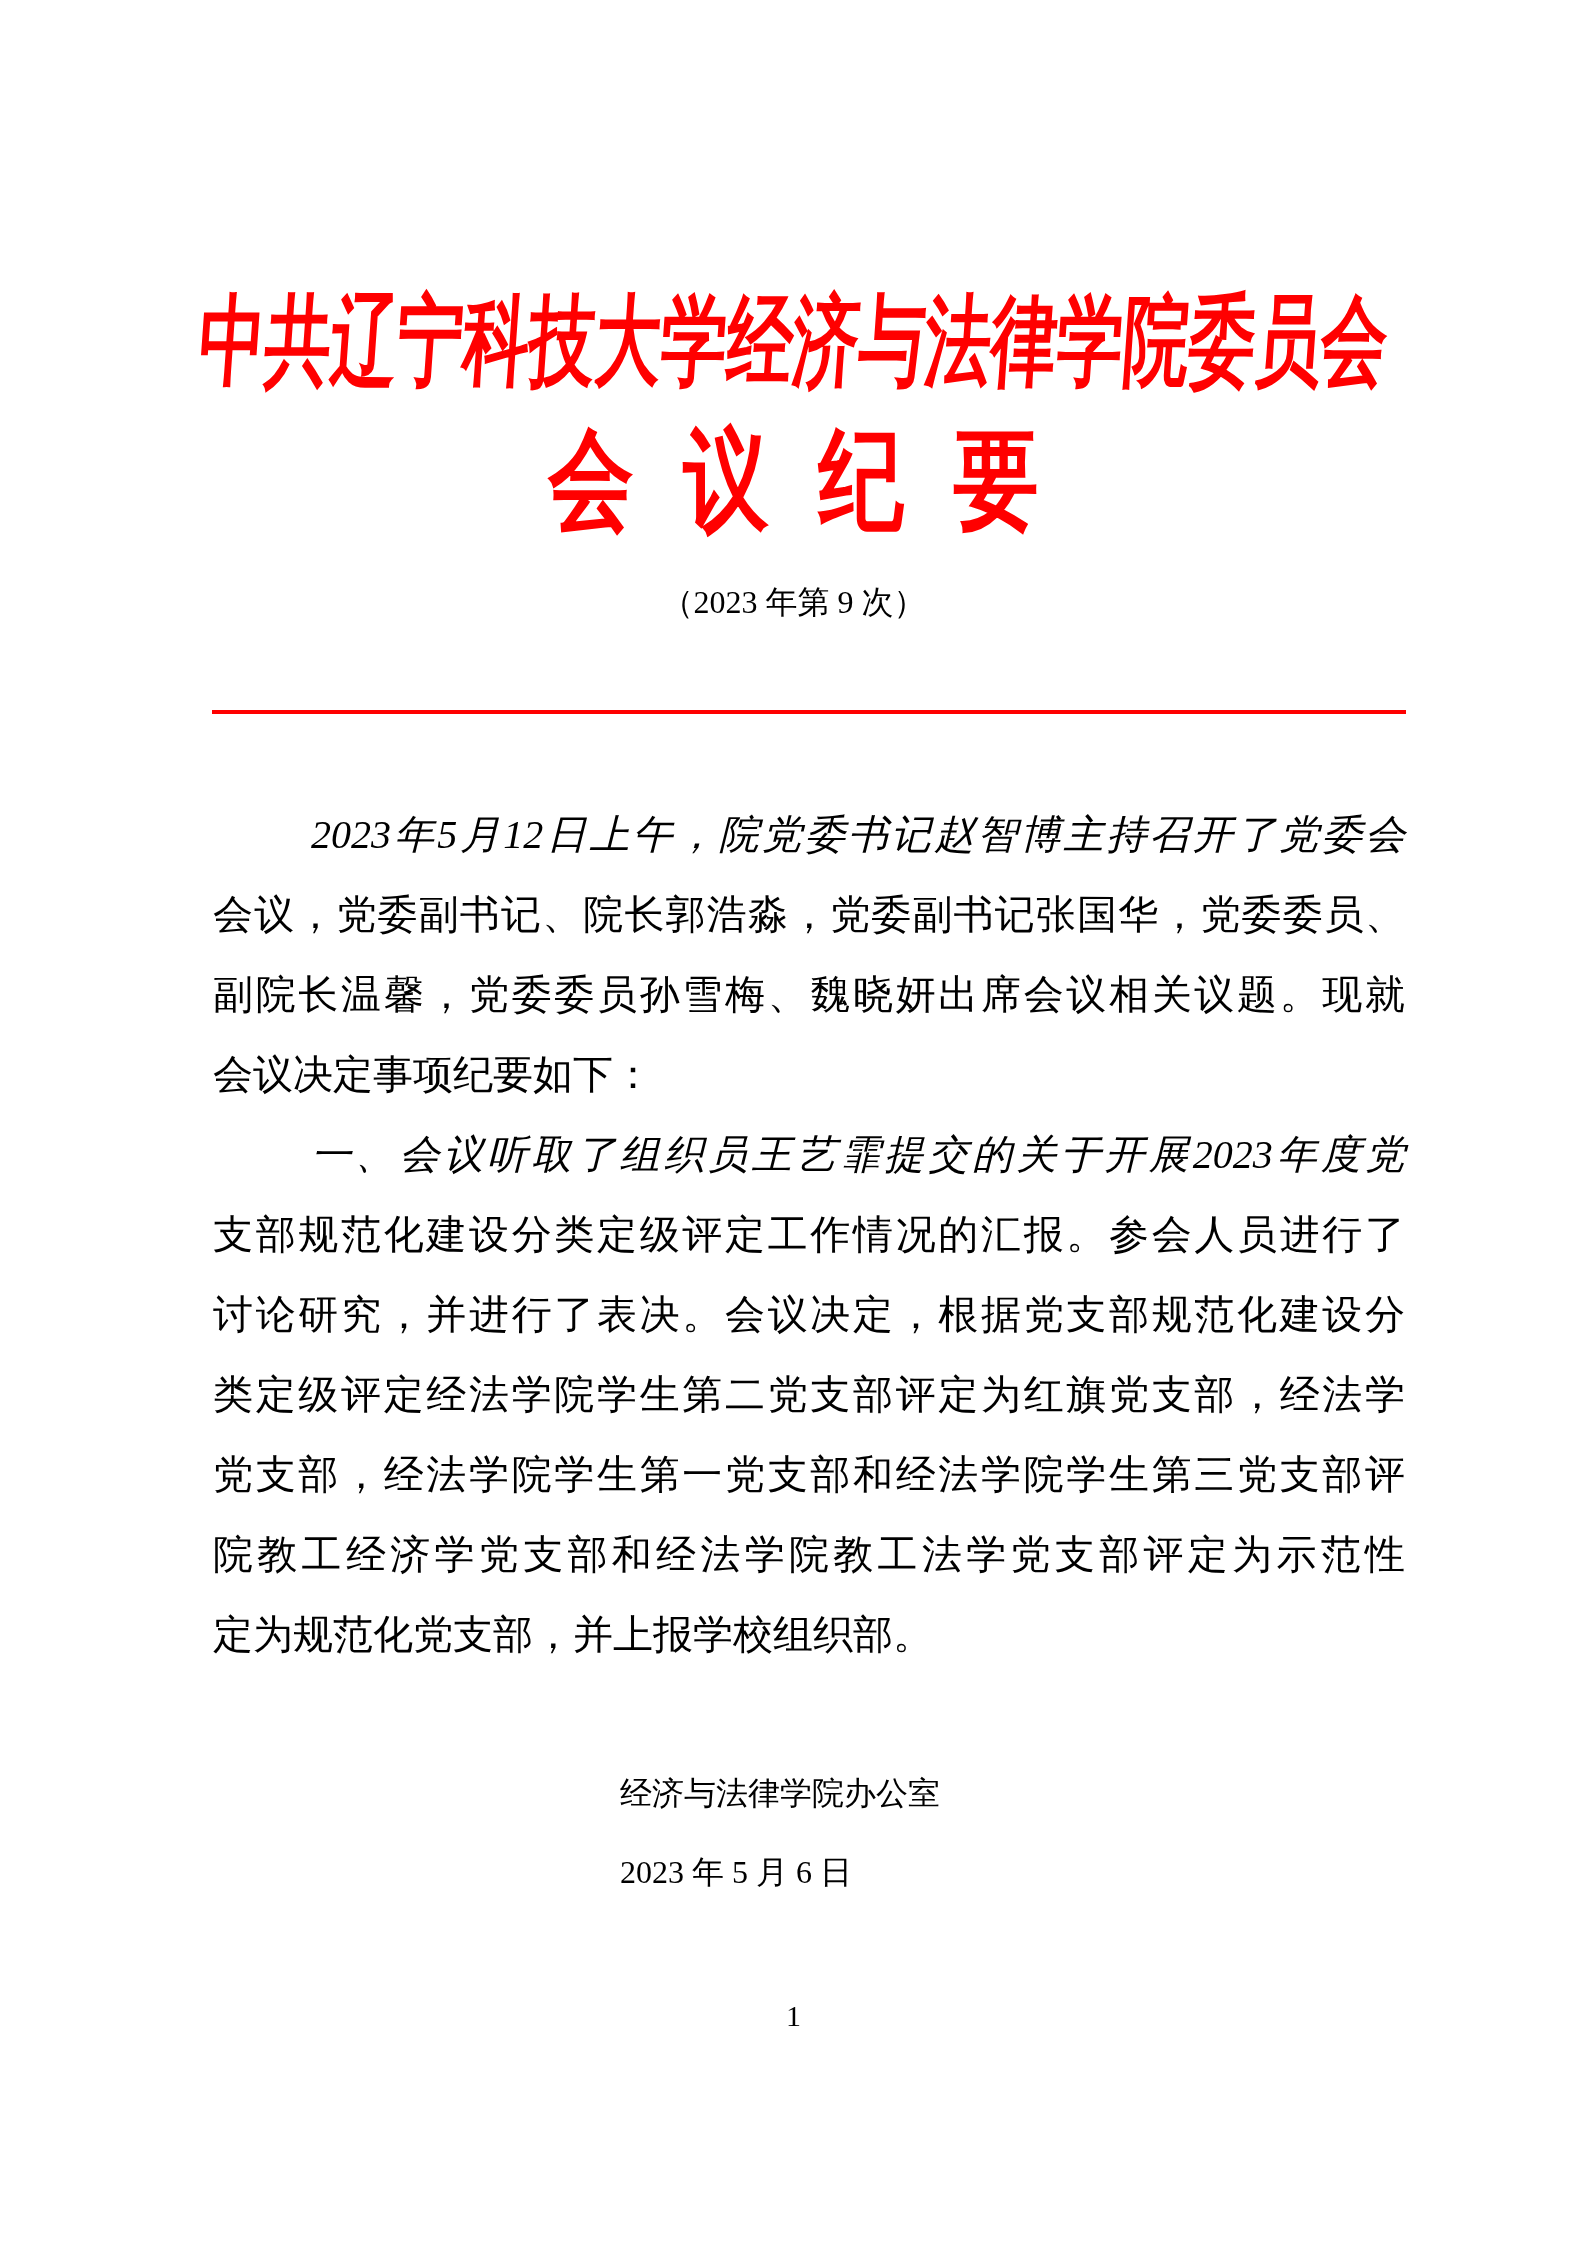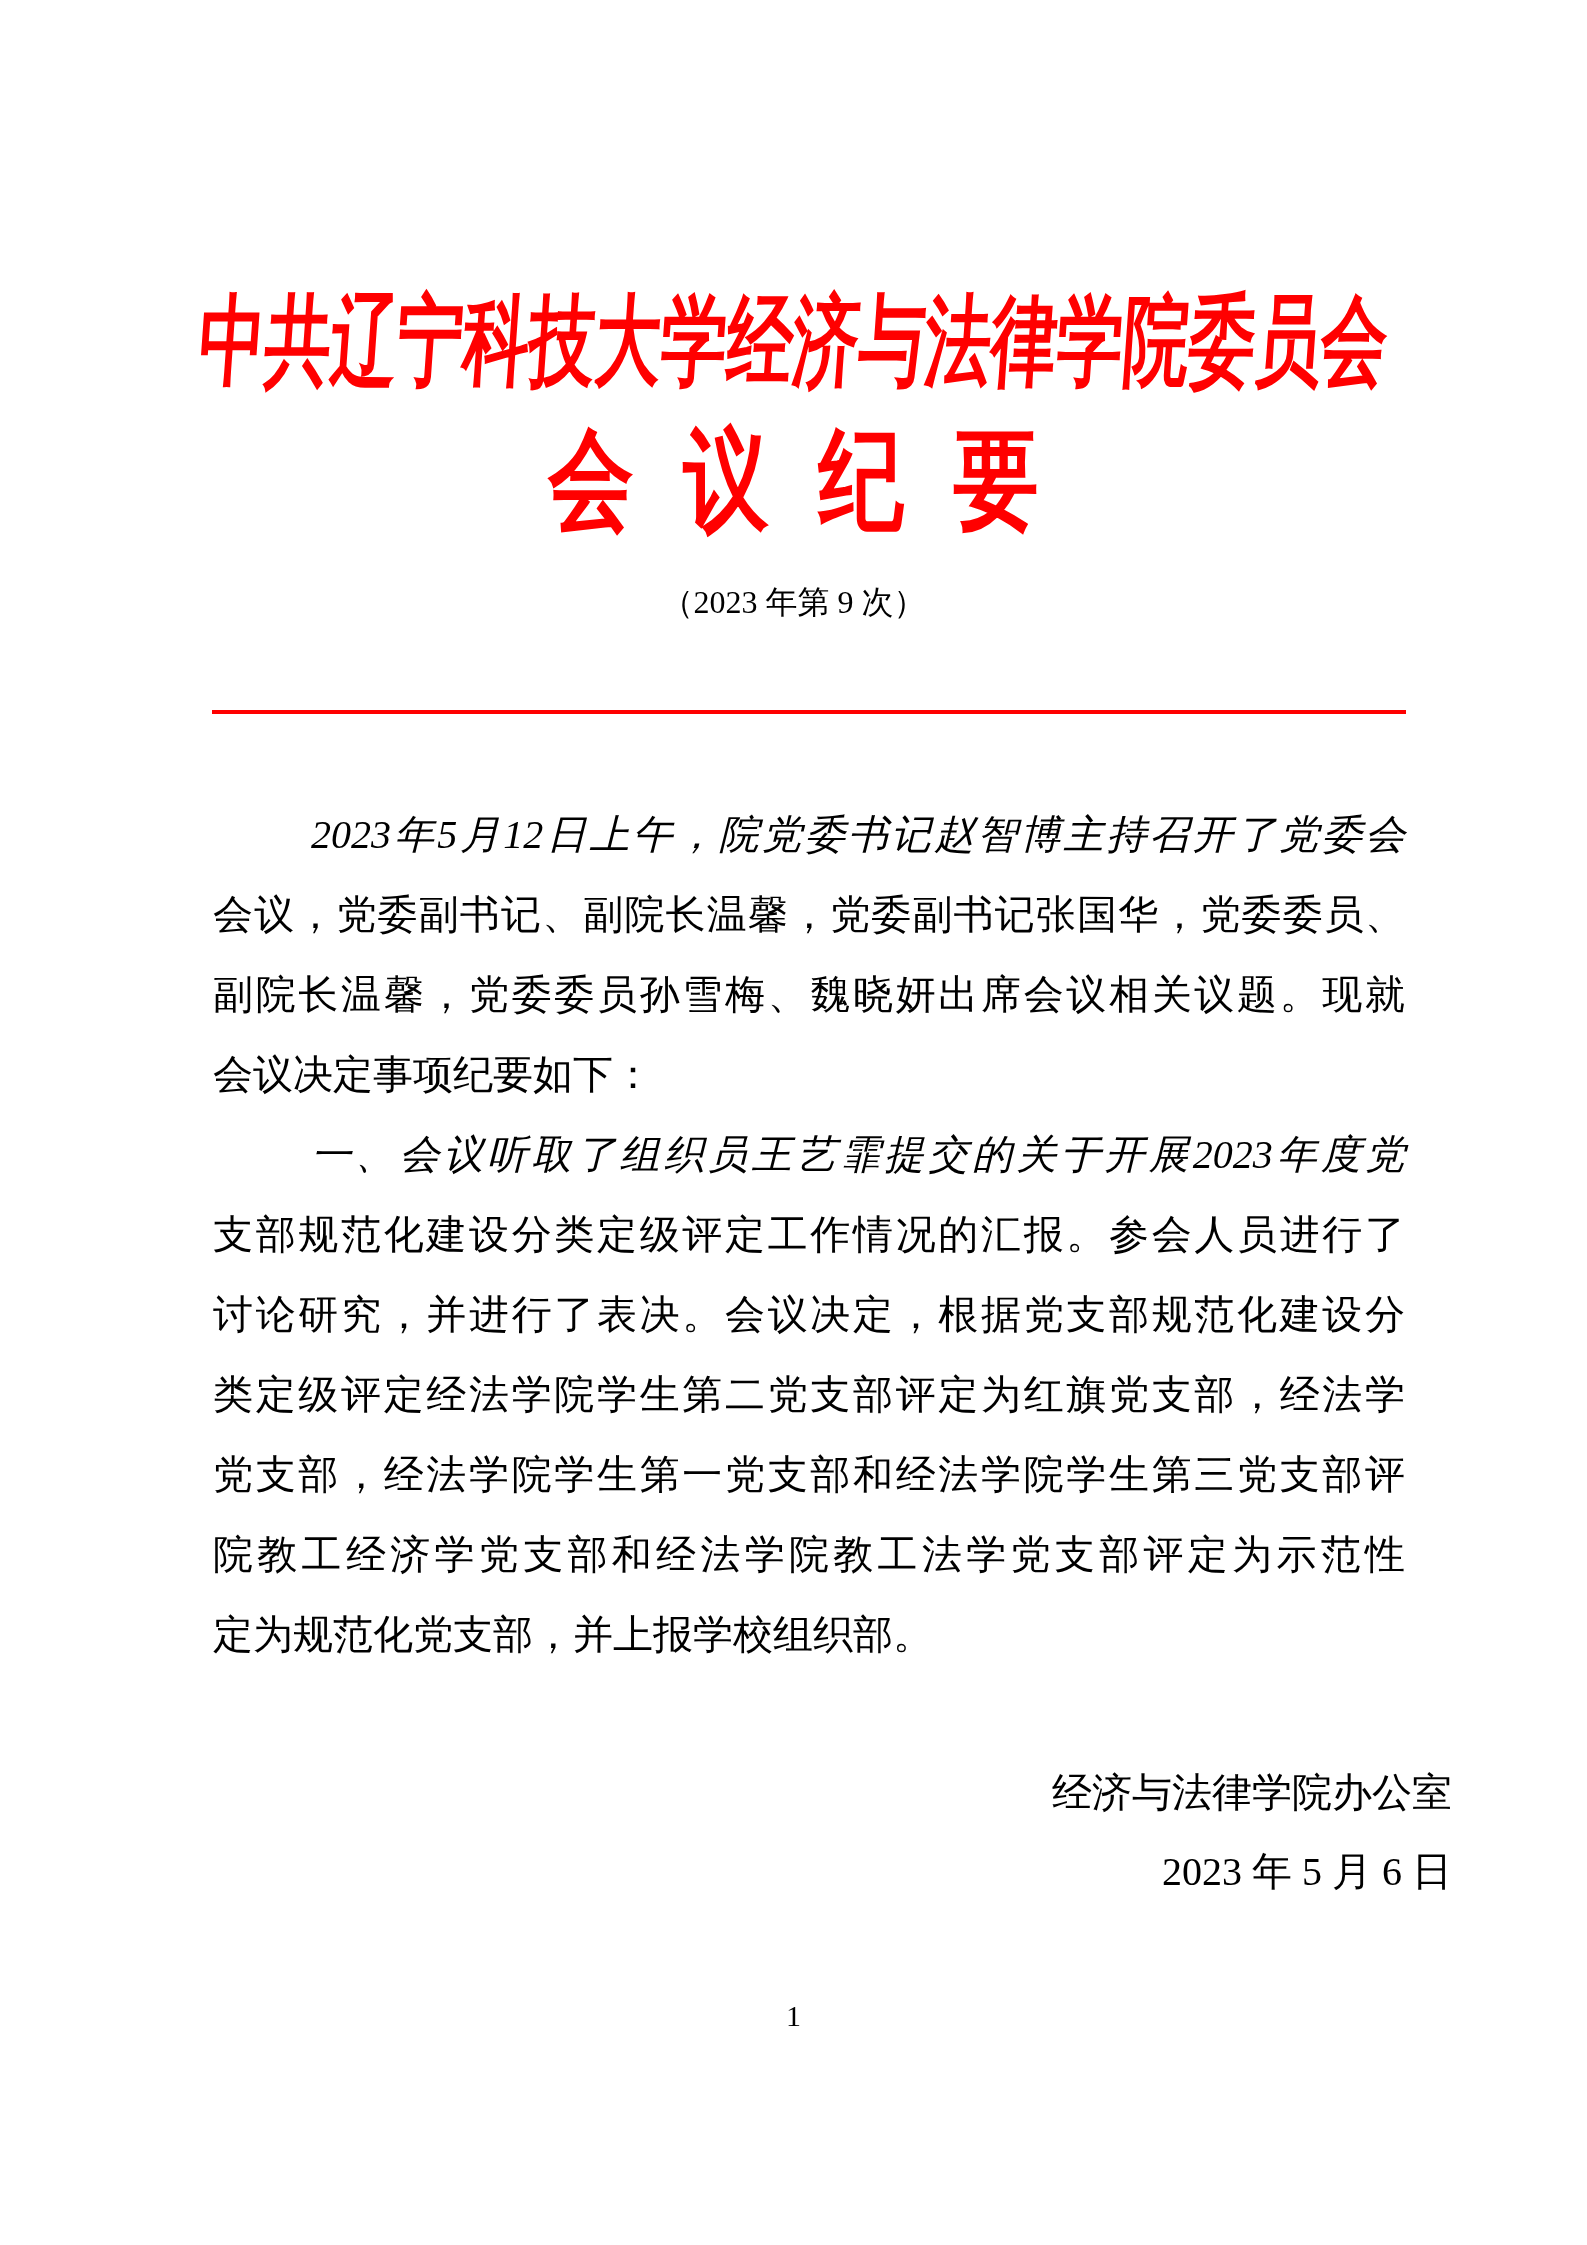--- a/index.html
+++ b/index.html
@@ -71,24 +71,24 @@
     font-size: 40px;
     line-height: 80px;
   }
   .body-line { text-align: justify; }
   .body-line.fill { text-align-last: justify; }
   .body-line.indent { text-indent: 98px; font-style: italic; }
 
   
   .footer-block {
     position: absolute;
-    left: 652px; top: 1765px;
+    left: 620px; top: 1765px;
     width: 800px;
-    text-align: right;
-    font-size: 40px;
+    text-align: left;
+    font-size: 32px;
     line-height: 56px;
   }
   .footer-date { margin-top: 23px; }
 
   
   .page-number {
     position: absolute;
     left: 0; top: 1998px;
     width: 100%;
     text-align: center;
@@ -104,21 +104,21 @@
   <div class="org-title" style="color: rgb(255, 0, 0);">中共辽宁科技大学经济与法律学院委员会</div>
 
   <div class="doc-title" style="color: rgb(255, 0, 0);">会议纪要</div>
 
   <div class="issue-info">（2023 年第 9 次）</div>
 
   <div class="red-rule" style="background: rgb(255, 0, 0);"></div>
 
   <div class="body-text">
     <div class="body-line indent fill">2023年5月12日上午，院党委书记赵智博主持召开了党委会</div>
-    <div class="body-line fill">会议，党委副书记、副院长温馨，党委副书记张国华，党委委员、</div>
+    <div class="body-line fill">会议，党委副书记、院长郭浩淼，党委副书记张国华，党委委员、</div>
     <div class="body-line fill">副院长温馨，党委委员孙雪梅、魏晓妍出席会议相关议题。现就</div>
     <div class="body-line">会议决定事项纪要如下：</div>
     <div class="body-line indent fill">一、会议听取了组织员王艺霏提交的关于开展2023年度党</div>
     <div class="body-line fill">支部规范化建设分类定级评定工作情况的汇报。参会人员进行了</div>
     <div class="body-line fill">讨论研究，并进行了表决。会议决定，根据党支部规范化建设分</div>
     <div class="body-line fill">类定级评定经法学院学生第二党支部评定为红旗党支部，经法学</div>
     <div class="body-line fill">党支部，经法学院学生第一党支部和经法学院学生第三党支部评</div>
     <div class="body-line fill">院教工经济学党支部和经法学院教工法学党支部评定为示范性</div>
     <div class="body-line">定为规范化党支部，并上报学校组织部。</div>
   </div>

